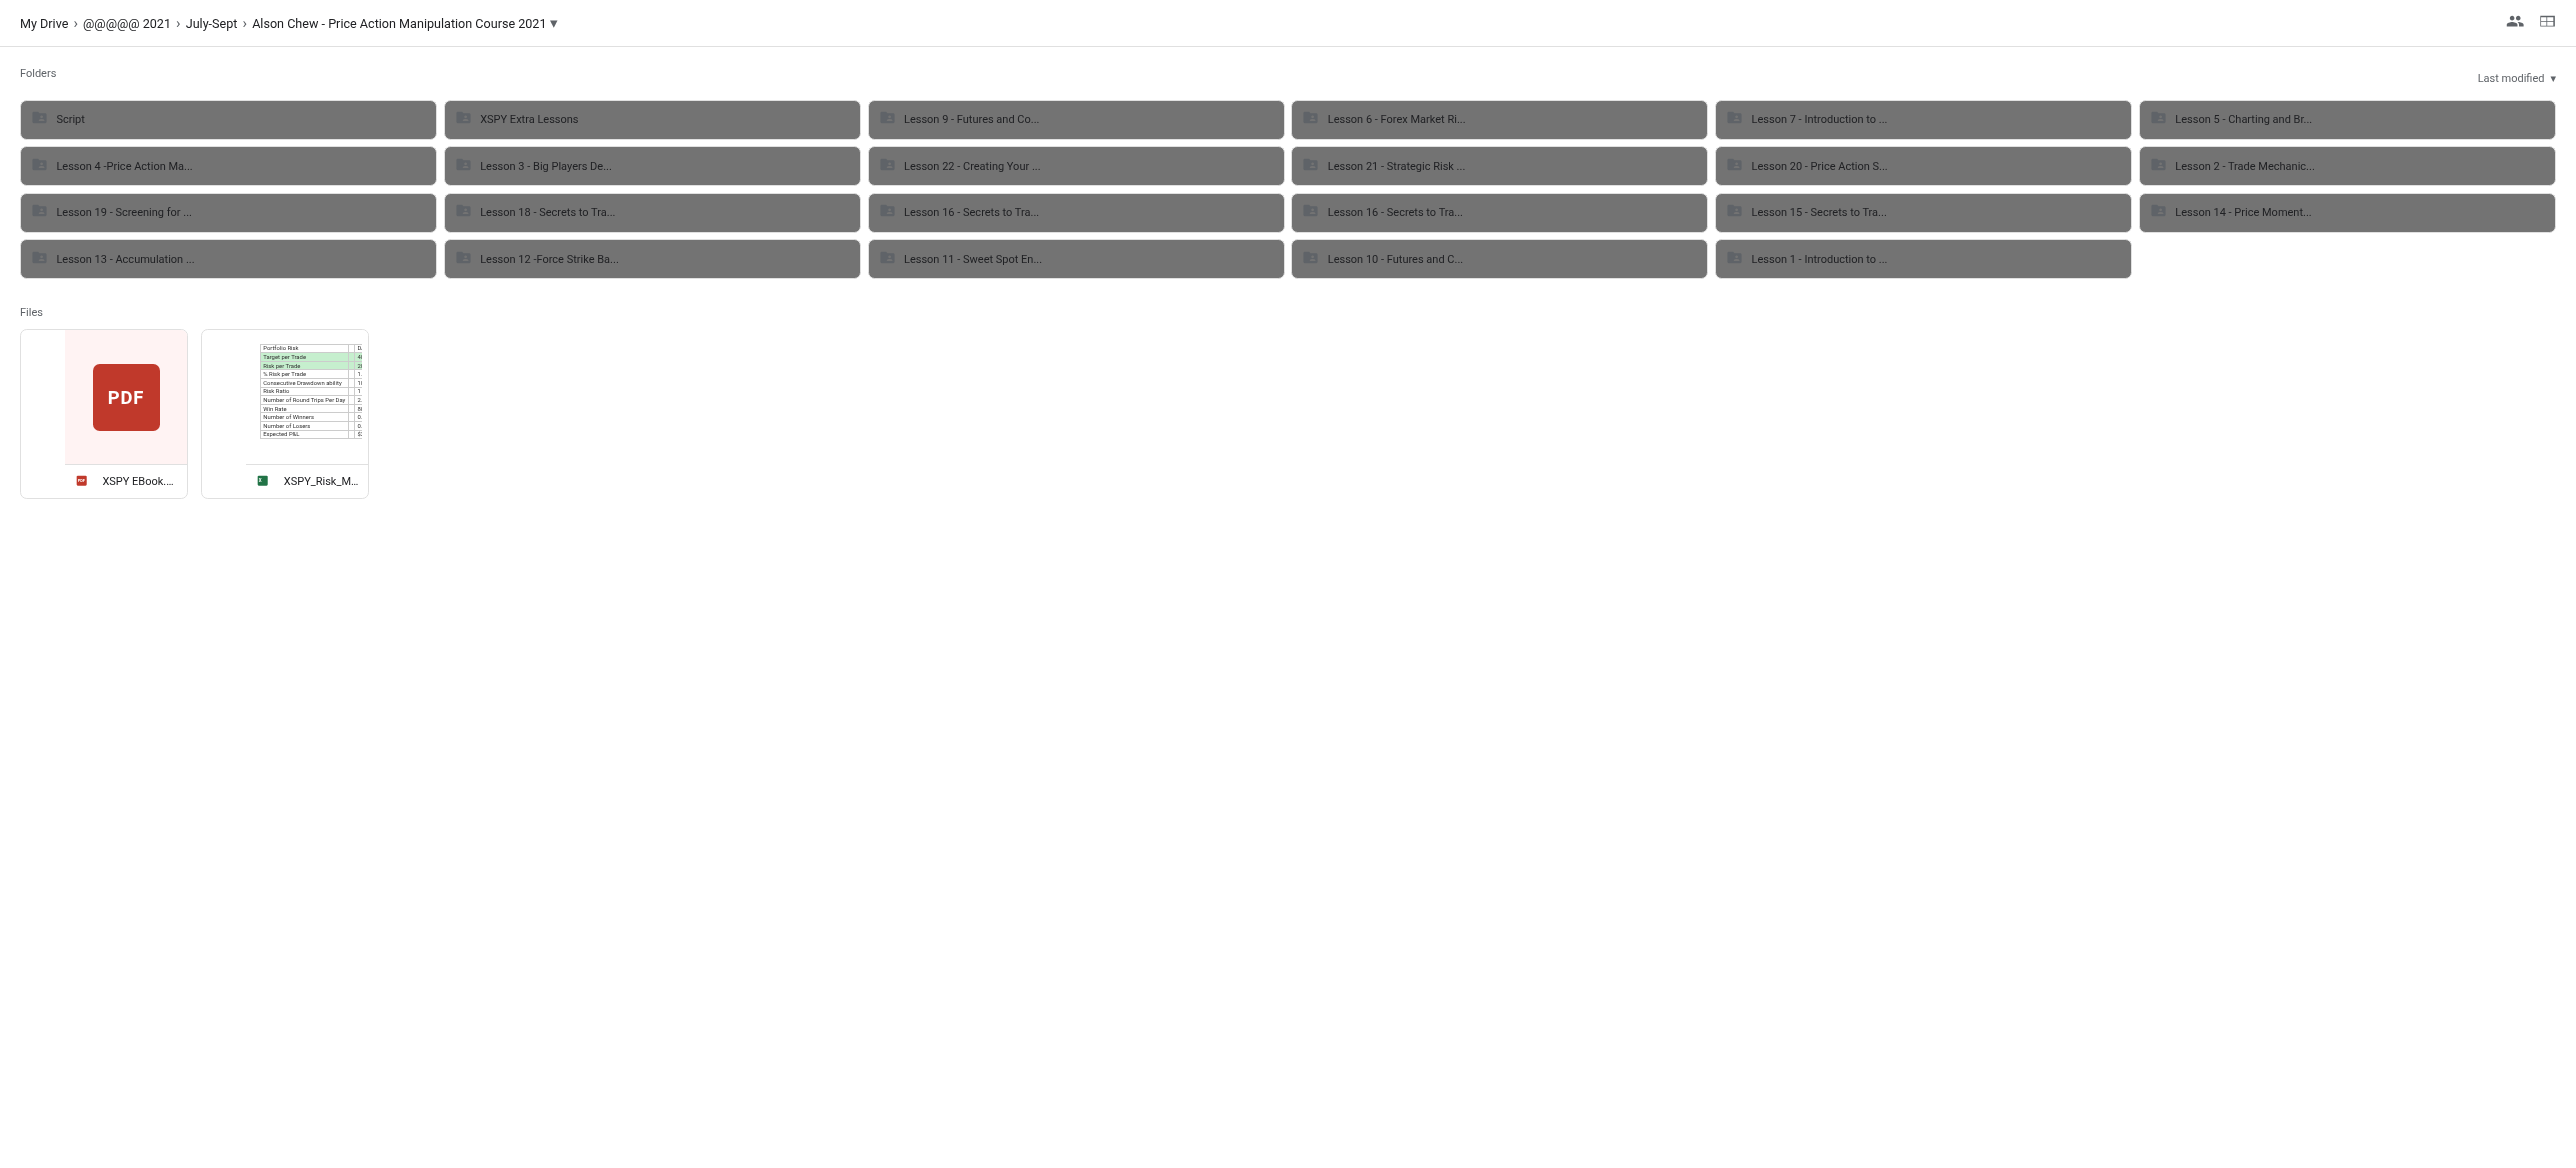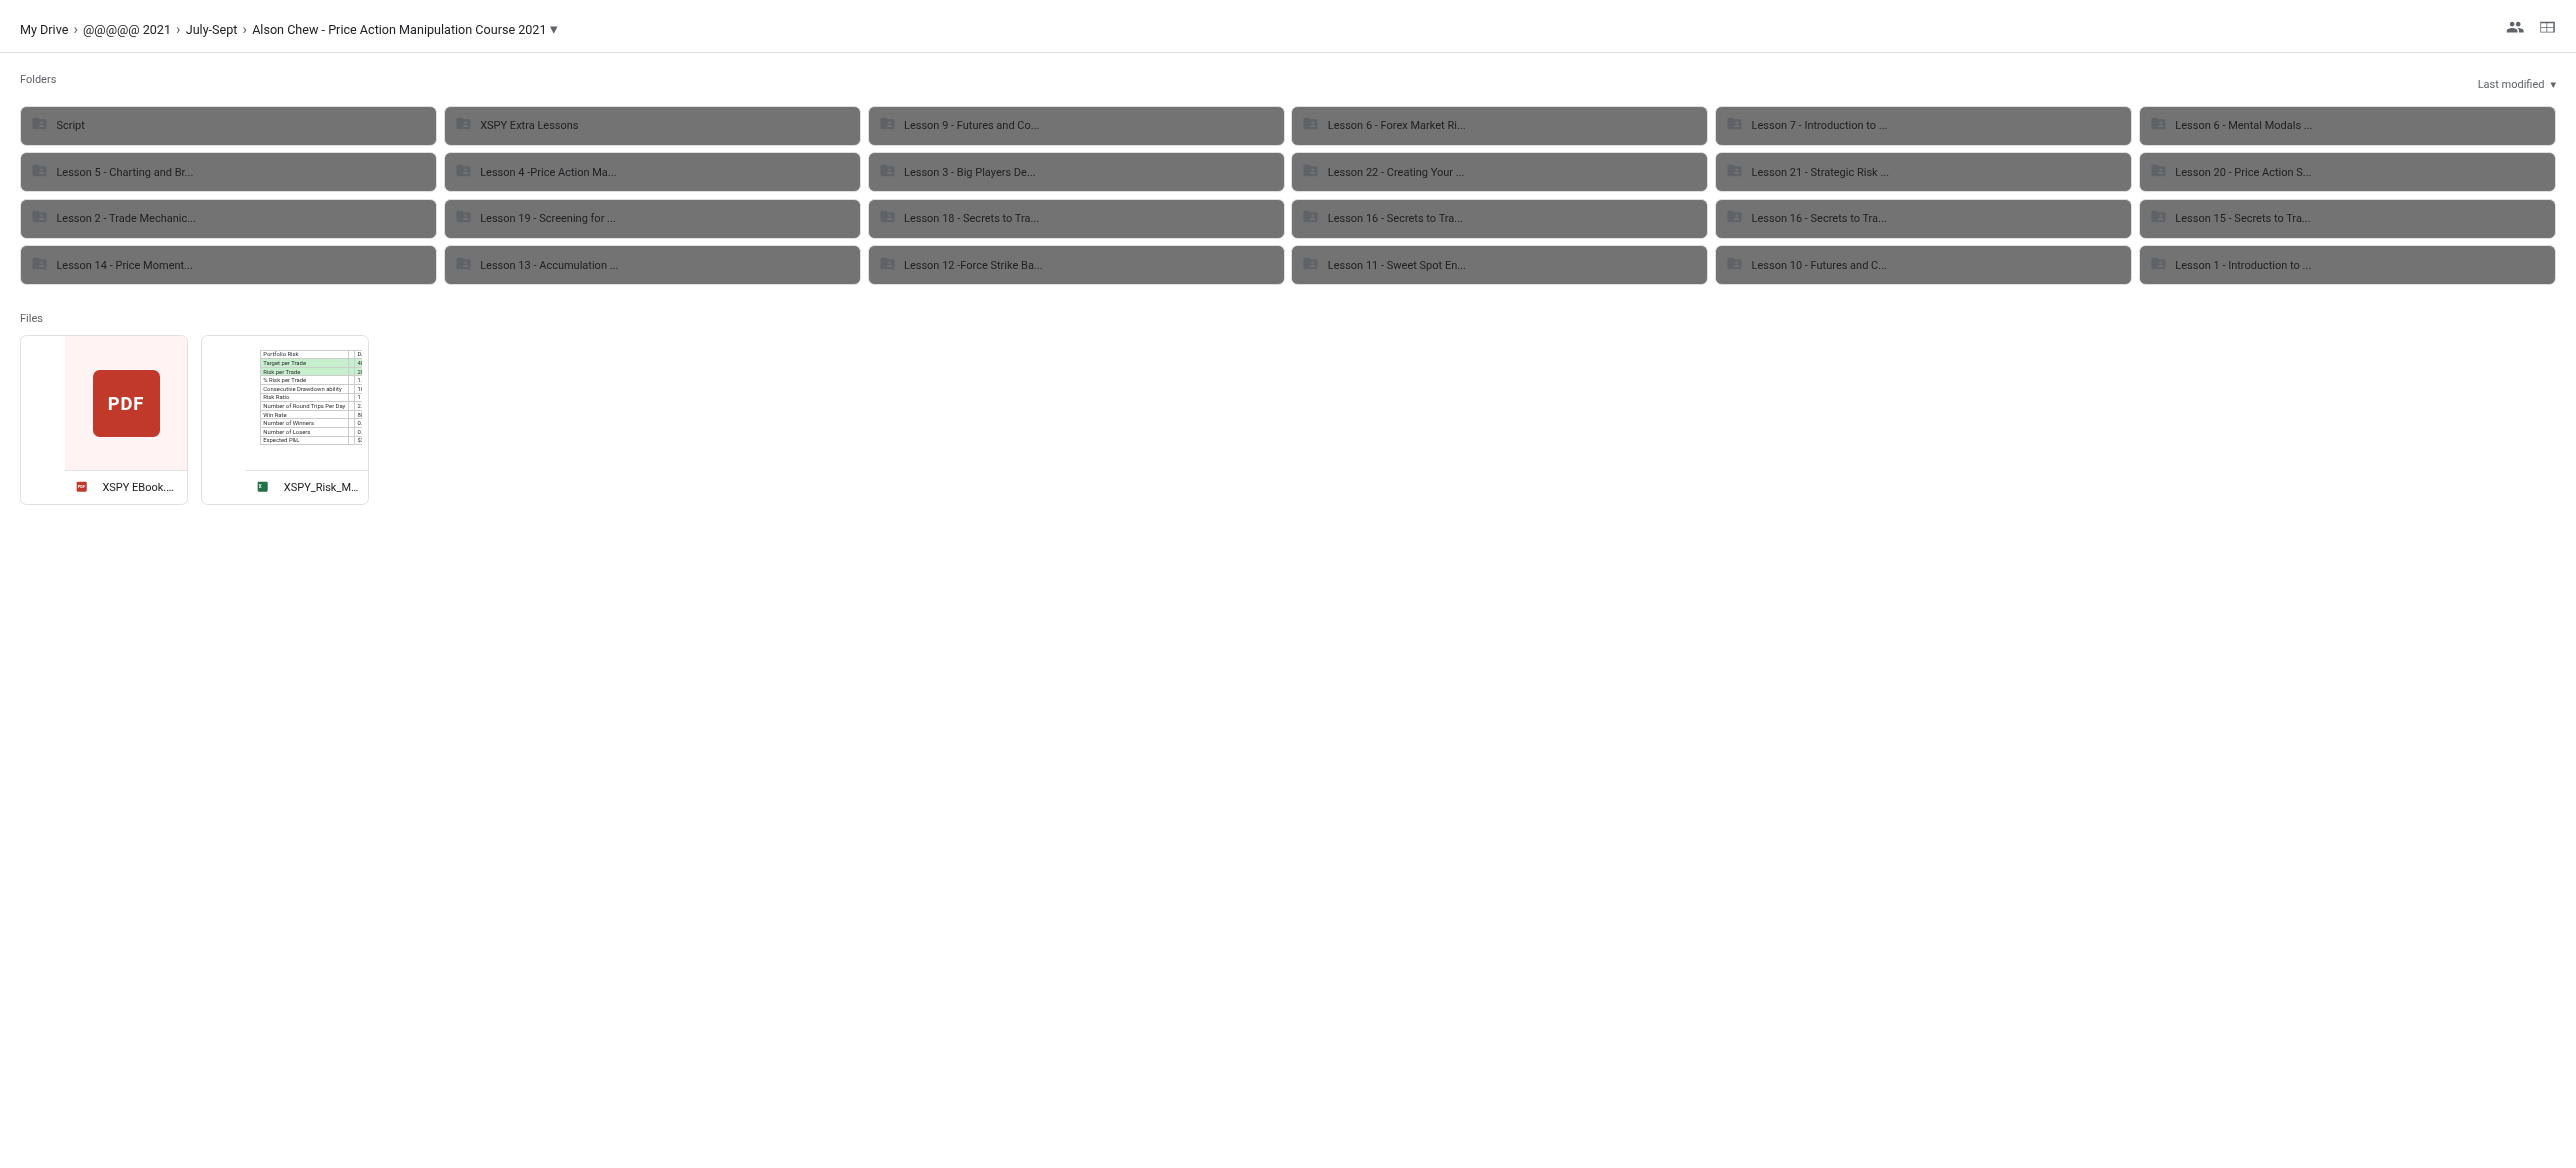--- a/index.html
+++ b/index.html
@@ -1,21 +1,21 @@
 <!DOCTYPE html>
 <html style="font-size:13.4px"><head>
   <meta charset="utf-8">
   <style>
     * { box-sizing: border-box; margin: 0; padding: 0; }
     body { font-family: 'Roboto', Arial, sans-serif; background: #fff; color: #202124; font-size: 11px; }
 
     
     .header {
       display: flex; align-items: center; justify-content: space-between;
-      padding: 10px 20px; border-bottom: 0.8px solid #e0e0e0; height: 47px; margin-top: 6px;
+      padding: 10px 20px; border-bottom: 0.8px solid #e0e0e0; height: 47px;
     }
     .breadcrumb { display: flex; align-items: center; gap: 3.4px; font-size: 12.6px; color: #202124; }
     .breadcrumb-item { cursor: pointer; }
     .breadcrumb-sep { color: #5f6368; font-size: 15px; margin: 0 1.7px; }
     .breadcrumb-current { display: flex; align-items: center; gap: 3.4px; }
     .breadcrumb-dropdown { cursor: pointer; font-size: 15px; color: #5f6368; }
     .header-actions { display: flex; align-items: center; gap: 13.4px; }
     .header-icon { color: #5f6368; cursor: pointer; font-size: 17px; }
 
     
@@ -168,28 +168,20 @@
       </svg>
     </span>
     <span class="folder-name">Lesson 7 - Introduction to ...</span>
   </div>
       <div class="folder-item">
     <span class="folder-icon">
       <svg class="shared-folder-svg" viewBox="0 0 24 24" fill="#5f6368">
         <path d="M20 6h-8l-2-2H4c-1.1 0-2 .9-2 2v12c0 1.1.9 2 2 2h16c1.1 0 2-.9 2-2V8c0-1.1-.9-2-2-2zm-5 3c1.1 0 2 .9 2 2s-.9 2-2 2-2-.9-2-2 .9-2 2-2zm4 8h-8v-1c0-1.33 2.67-2 4-2s4 .67 4 2v1z"></path>
       </svg>
     </span>
-    <span class="folder-name">Lesson 6 - Mental Modals ...</span>
-  </div>
-      <div class="folder-item">
-    <span class="folder-icon">
-      <svg class="shared-folder-svg" viewBox="0 0 24 24" fill="#5f6368">
-        <path d="M20 6h-8l-2-2H4c-1.1 0-2 .9-2 2v12c0 1.1.9 2 2 2h16c1.1 0 2-.9 2-2V8c0-1.1-.9-2-2-2zm-5 3c1.1 0 2 .9 2 2s-.9 2-2 2-2-.9-2-2 .9-2 2-2zm4 8h-8v-1c0-1.33 2.67-2 4-2s4 .67 4 2v1z"></path>
-      </svg>
-    </span>
     <span class="folder-name">Lesson 5 - Charting and Br...</span>
   </div>
       <div class="folder-item">
     <span class="folder-icon">
       <svg class="shared-folder-svg" viewBox="0 0 24 24" fill="#5f6368">
         <path d="M20 6h-8l-2-2H4c-1.1 0-2 .9-2 2v12c0 1.1.9 2 2 2h16c1.1 0 2-.9 2-2V8c0-1.1-.9-2-2-2zm-5 3c1.1 0 2 .9 2 2s-.9 2-2 2-2-.9-2-2 .9-2 2-2zm4 8h-8v-1c0-1.33 2.67-2 4-2s4 .67 4 2v1z"></path>
       </svg>
     </span>
     <span class="folder-name">Lesson 4 -Price Action Ma...</span>
   </div>

